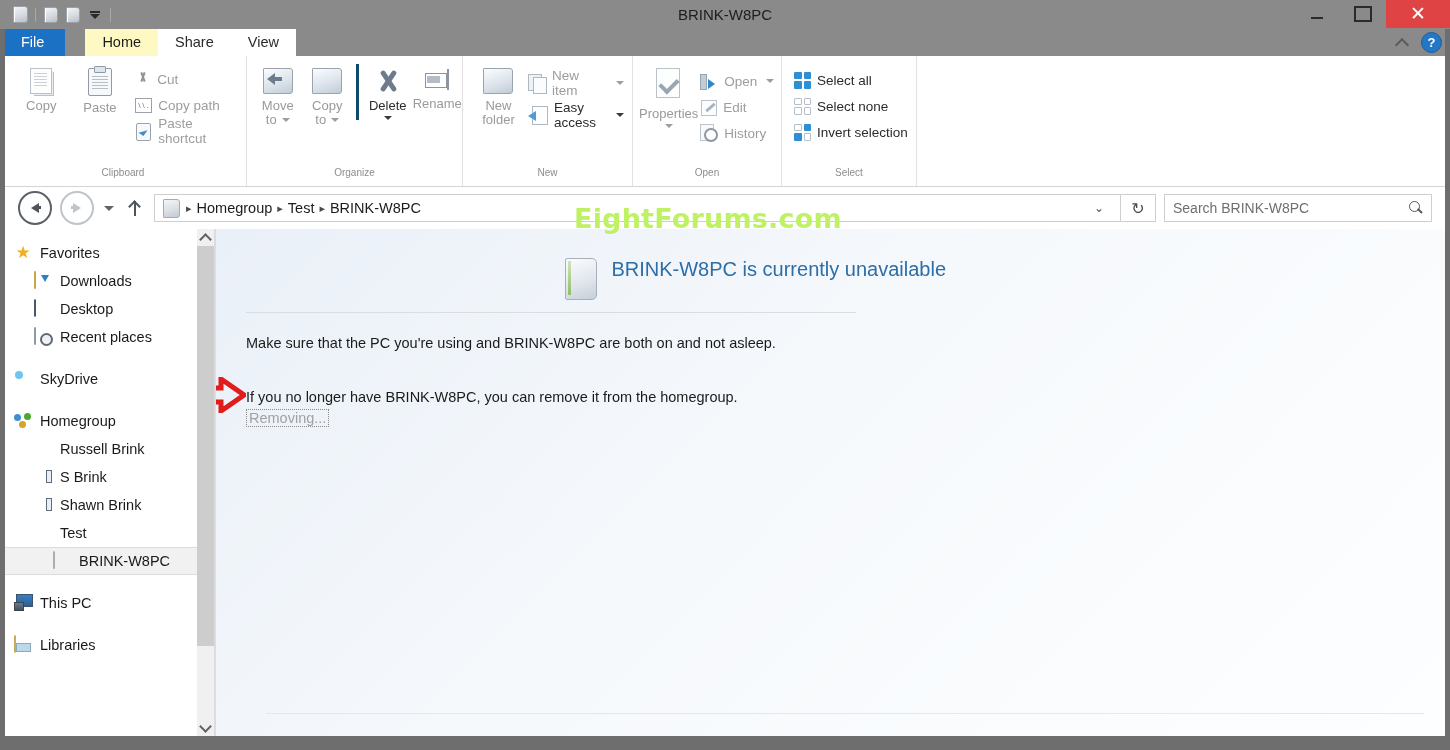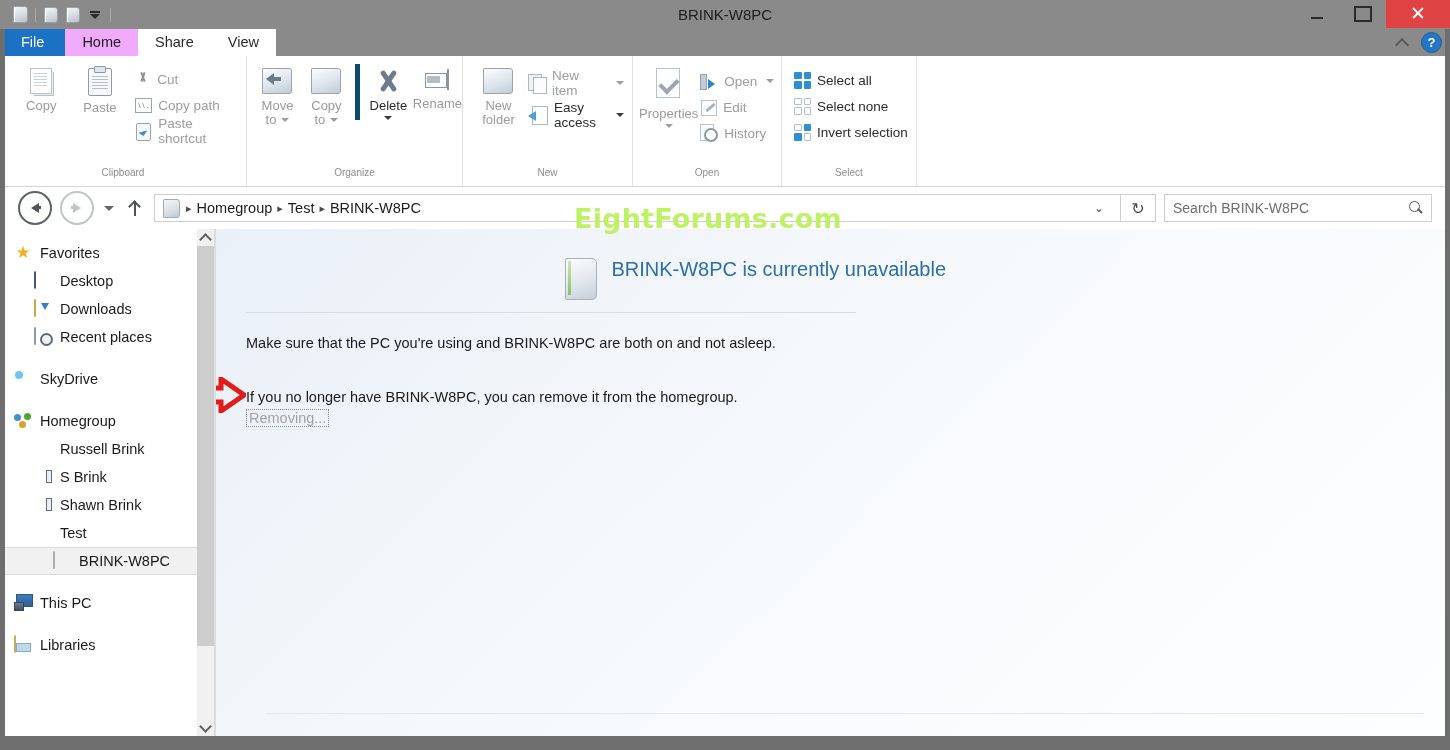--- a/index.html
+++ b/index.html
@@ -85,21 +85,21 @@
     background: #8a8a8a;
   }
   .tabs { display: flex; height: 27px; }
   .tab {
     height: 27px; line-height: 27px; padding: 0 17px;
     font-size: 14.5px; color: #2b2b2b; background: #fff;
   }
   .tab.file {
     background: #1b72c4; color: #fff; padding: 0 21px;
   }
-  .tab.active { background: #f0abfc; color: #1b1b1b; }
+  .tab.active { background: #fef9c3; color: #1b1b1b; margin-left: 20px; }
   .tabfill {
     position: absolute; left: 0; top: 0; height: 27px; background: #fff;
     right: 0; z-index: -1;
   }
   .ribbon-help {
     position: absolute; right: 8px; top: 3px;
     display: flex; align-items: center; gap: 12px;
   }
   .chev-up {
     width: 13px; height: 13px; position: relative;
@@ -711,21 +711,21 @@
           </div>
         </div>
         <div class="big-btn">
           <div class="ic ic-folder big"></div>
           <div class="lbl">Copy</div>
           <div class="lbl" style="margin-top:0;display:flex;align-items:center;gap:2px">
             <span>to</span>
             <span class="dd-caret"></span>
           </div>
         </div>
-        <div class="big-btn enabled" style="border-left:5px solid #0c4a6e;padding-left:4px;margin-left:4px">
+        <div class="big-btn enabled" style="border-left:3px solid #0c4a6e;padding-left:4px;margin-left:4px">
           <div class="ic ic-x"></div>
           <div class="lbl">Delete</div>
           <div class="dd-caret dark center"></div>
         </div>
         <div class="big-btn">
           <div class="ic ic-rename">
             <span class="box"></span>
               <span class="fill"></span>
               <span class="bar"></span>
           </div>
@@ -852,26 +852,26 @@
   </div>
 
   <div class="content-wrap">
 
     <div class="navpane">
       <div class="nav-item">
         <span class="nav-ico i-star">★</span>
         <span>Favorites</span>
       </div>
       <div class="nav-item indent1">
+        <span class="nav-ico"><span class="i-dl"></span></span>
+        <span>Downloads</span>
+      </div>
+      <div class="nav-item indent1">
         <span class="nav-ico"><span class="i-desktop"></span></span>
         <span>Desktop</span>
-      </div>
-      <div class="nav-item indent1">
-        <span class="nav-ico"><span class="i-dl"></span></span>
-        <span>Downloads</span>
       </div>
       <div class="nav-item indent1">
         <span class="nav-ico"><span class="i-recent"></span></span>
         <span>Recent places</span>
       </div>
       <div class="nav-gap"></div>
       <div class="nav-item">
         <span class="nav-ico"><span class="i-sky"></span></span>
         <span>SkyDrive</span>
       </div>

